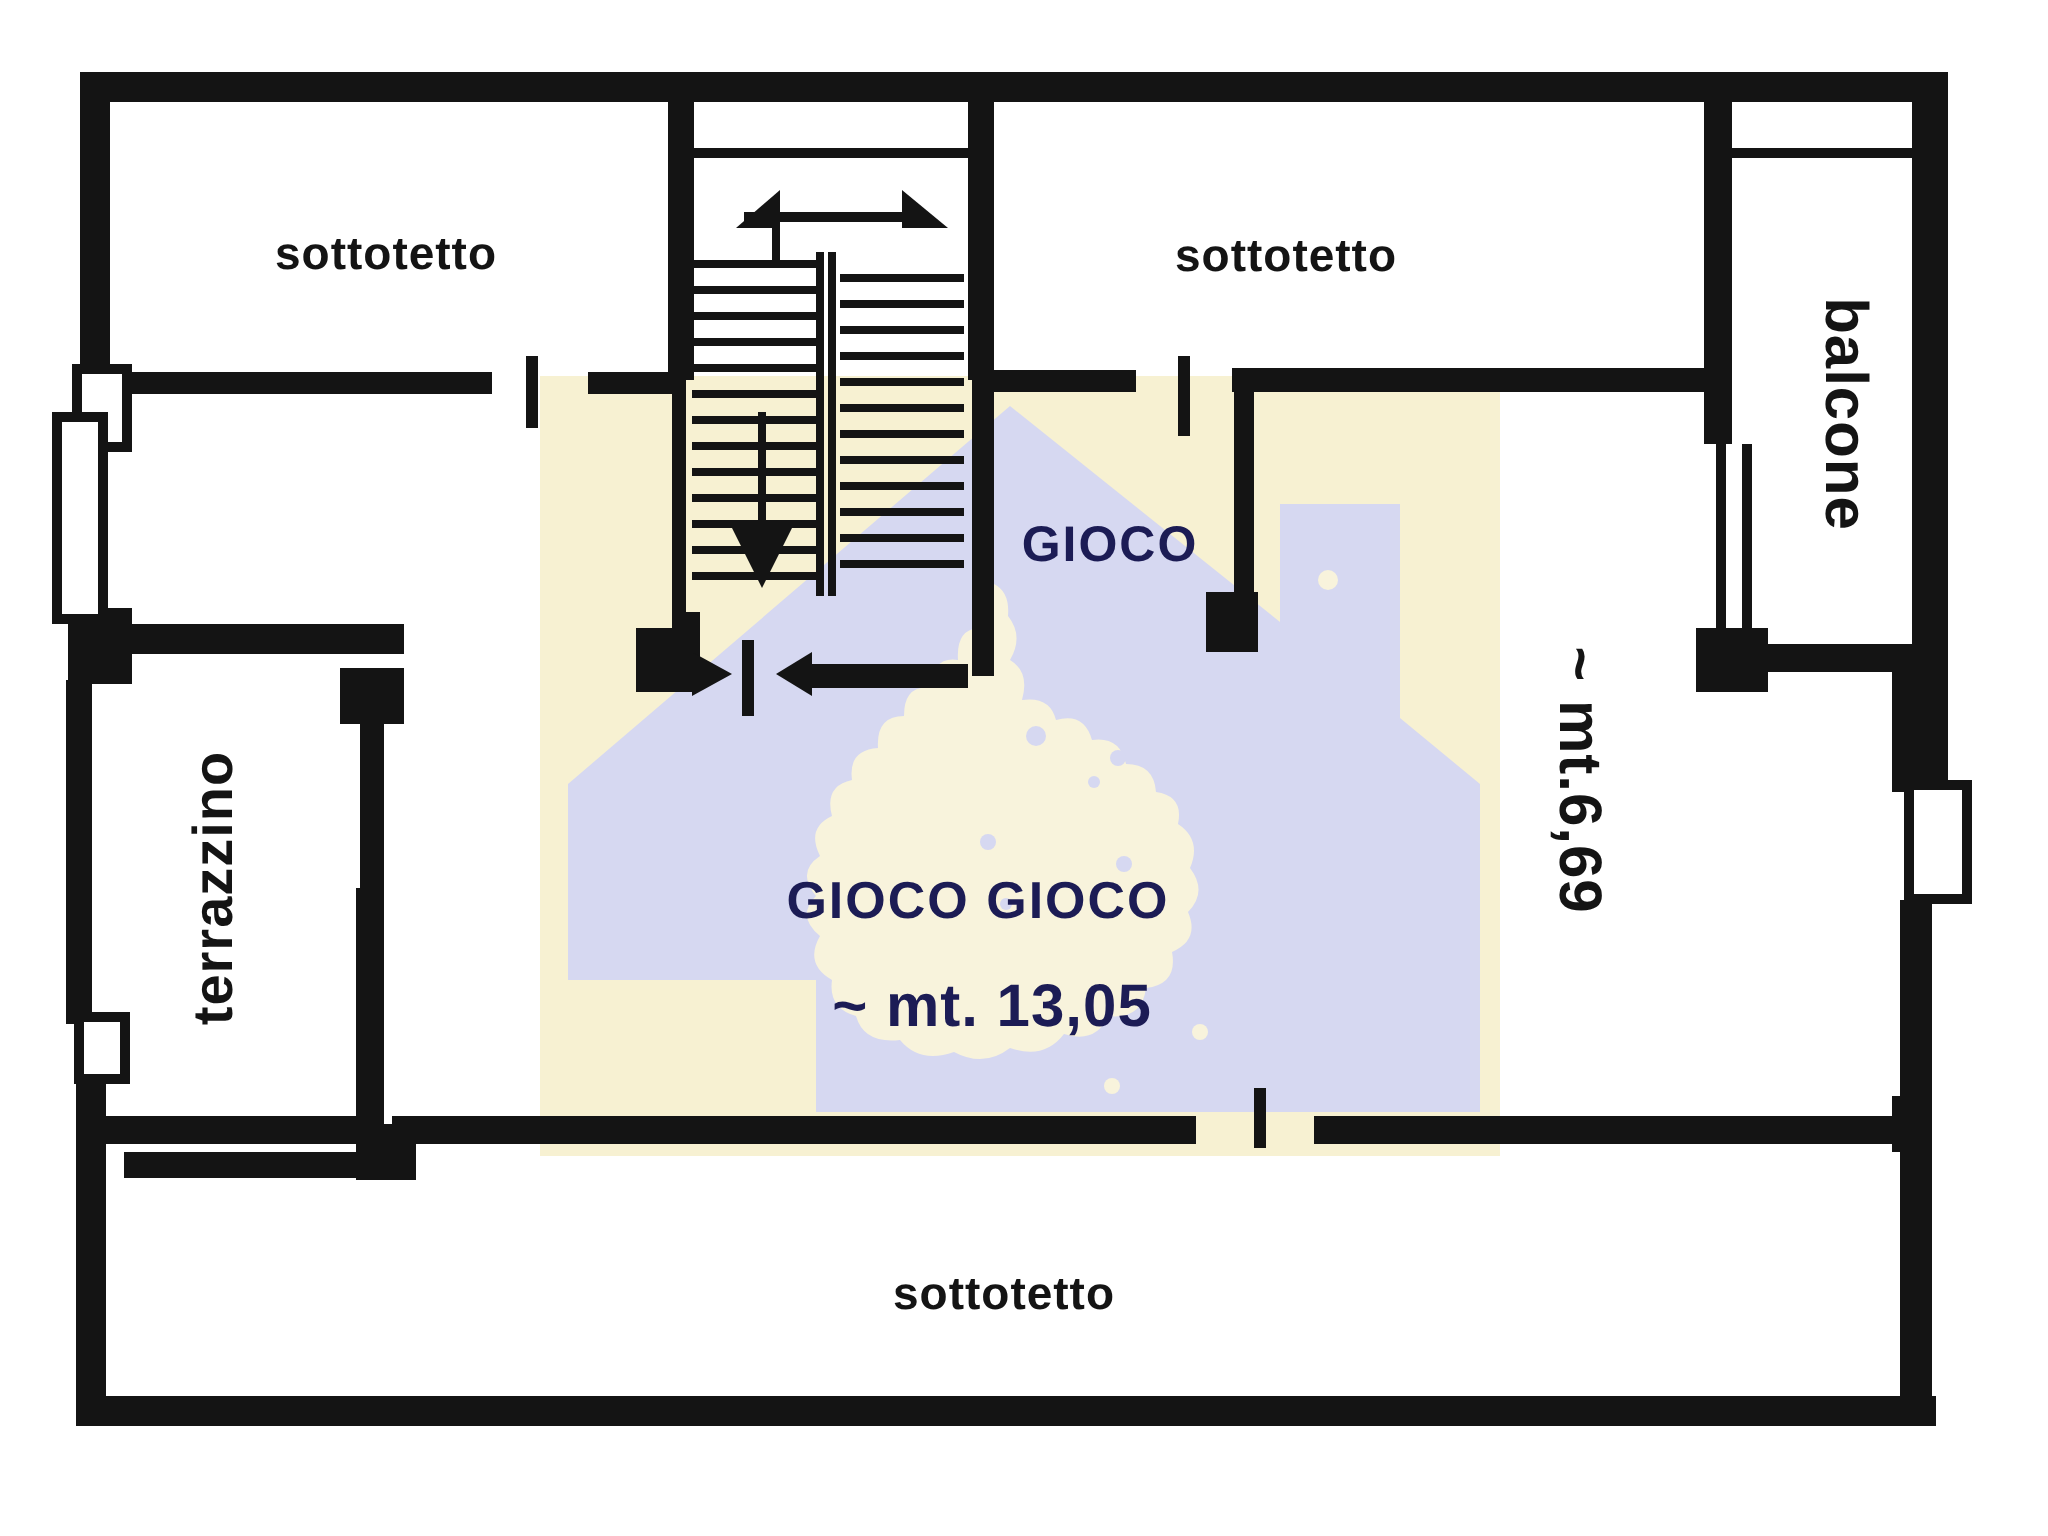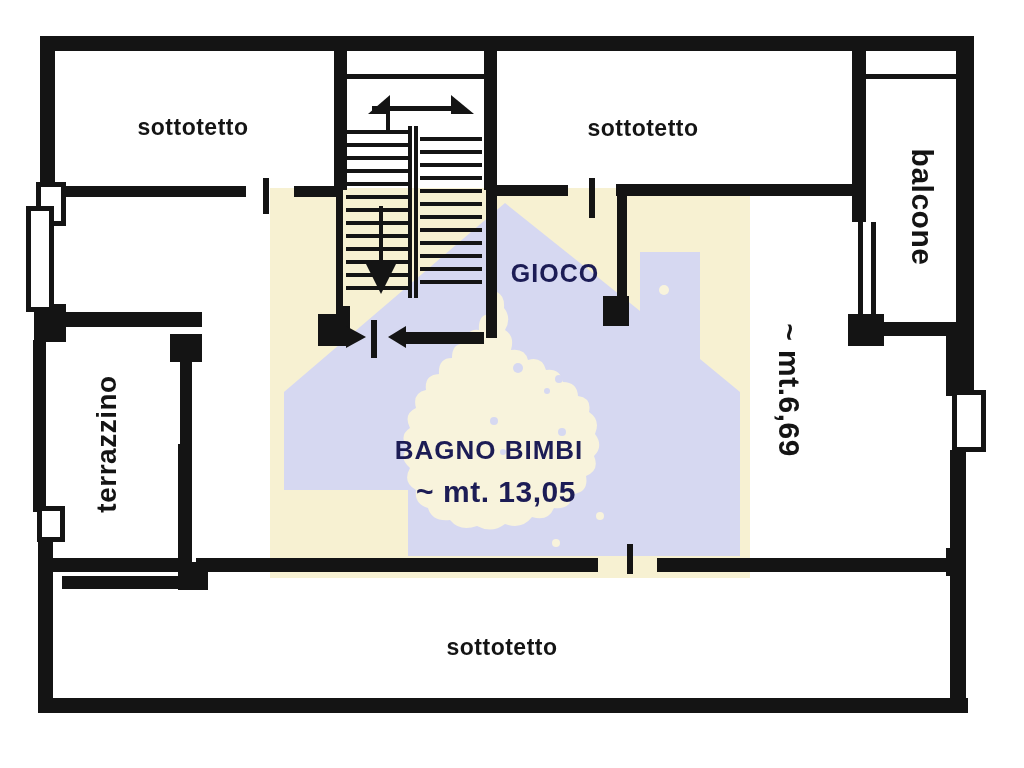--- a/index.html
+++ b/index.html
@@ -139,20 +139,20 @@
       <polygon points="451,95 474,114 451,114"></polygon>
       <polygon points="365,262 397,262 381,294"></polygon>
       <polygon points="346,326 346,348 366,337"></polygon>
       <polygon points="406,326 406,348 388,337"></polygon>
     </g>
   </svg>
 
   <div class="lbl" style="left:193px;top:127px;font-size:23px;">sottotetto</div>
   <div class="lbl" style="left:643px;top:128px;font-size:23px;">sottotetto</div>
   <div class="lbl navy" style="left:555px;top:273px;font-size:25px;letter-spacing:1px;">GIOCO</div>
-  <div class="lbl navy" style="left:489px;top:450px;font-size:26px;letter-spacing:1px;">BAGNO BIMBI</div>
-  <div class="lbl navy" style="left:496px;top:492px;font-size:30px;">~ mt. 13,05</div>
+  <div class="lbl navy" style="left:489px;top:450px;font-size:26px;letter-spacing:1px;">GIOCO GIOCO</div>
+  <div class="lbl navy" style="left:496px;top:504px;font-size:30px;">~ mt. 13,05</div>
   <div class="lbl" style="left:502px;top:647px;font-size:23px;">sottotetto</div>
   <div class="lbl rot-ccw" style="left:107px;top:444px;font-size:28px;">terrazzino</div>
   <div class="lbl rot-cw" style="left:922px;top:207px;font-size:30px;">balcone</div>
   <div class="lbl rot-cw" style="left:789px;top:390px;font-size:30px;">~ mt.6,69</div>
 
 </div>
 
 </body></html>

